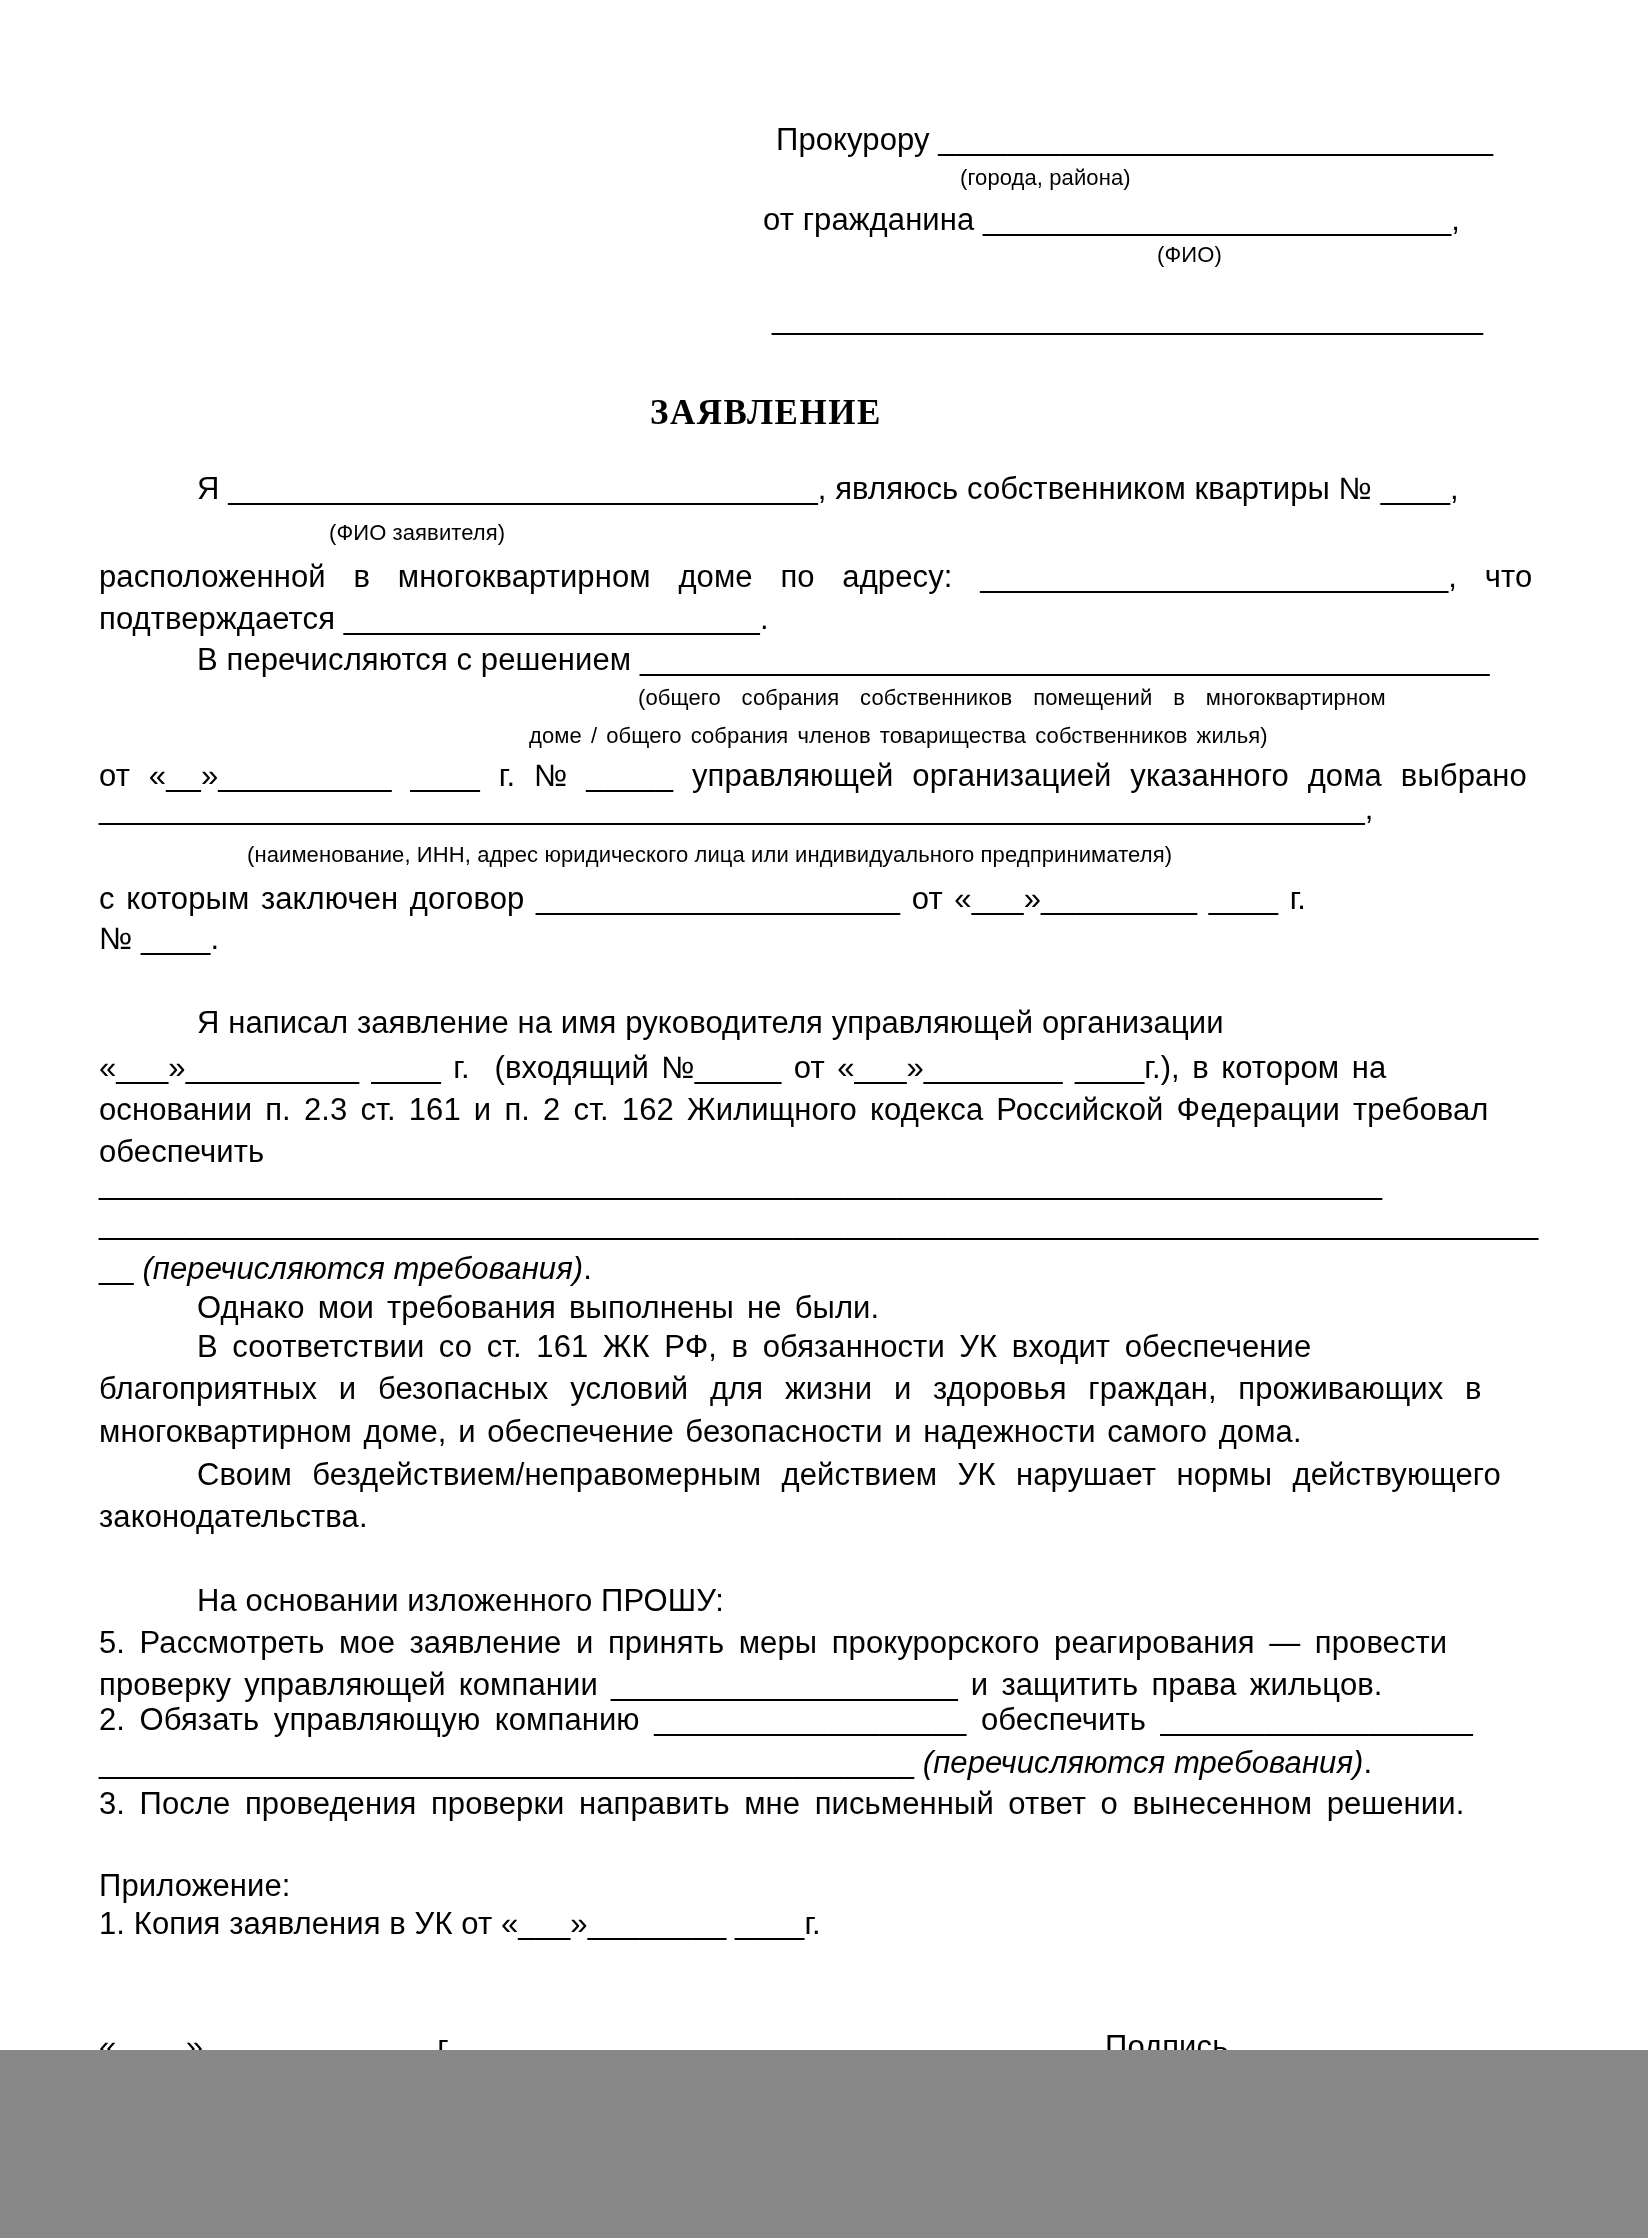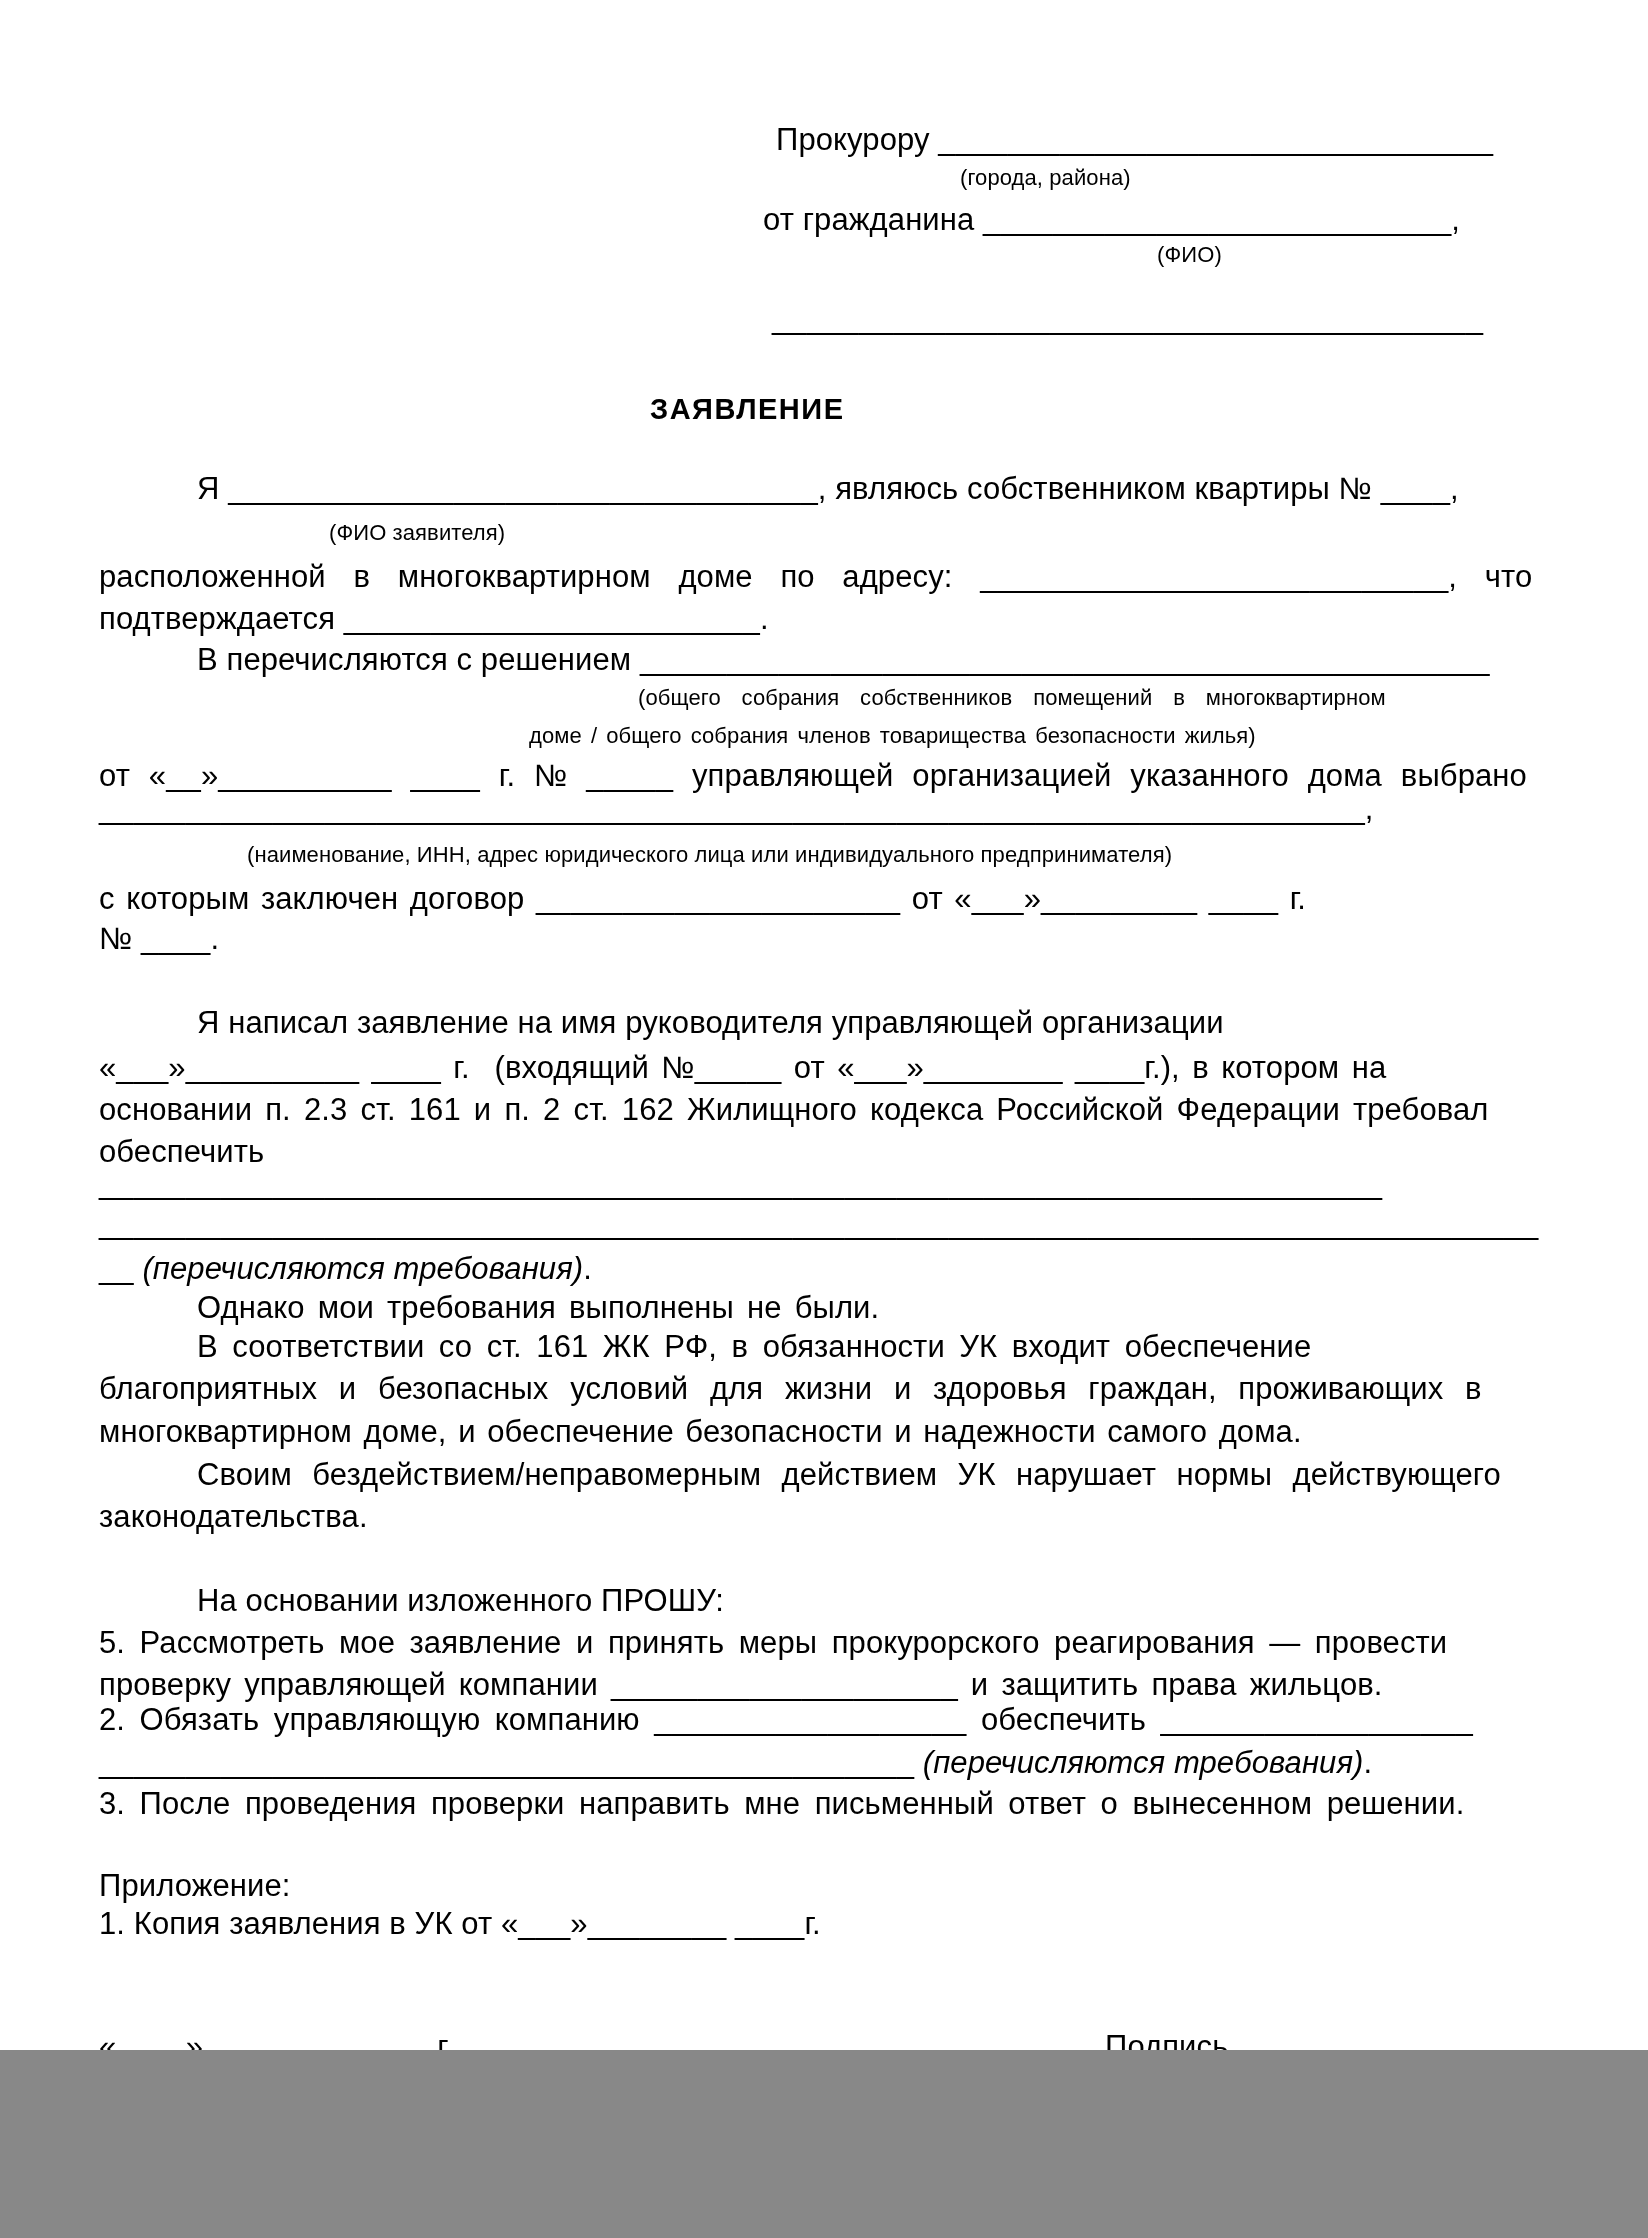--- a/index.html
+++ b/index.html
@@ -14,23 +14,24 @@
     overflow: hidden;
   }
   .ln {
     position: absolute;
     white-space: pre;
     line-height: 1.18;
     letter-spacing: 0.1px;
   }
   .small { font-size: 22px; }
   .title {
-    font-size: 29px;
+    font-size: 35px;
     font-weight: bold;
     letter-spacing: 1.5px;
+    font-family: Liberation Serif, serif;
   }
   .it { font-style: italic; }
 </style>
 </head>
 <body>
 
 <div class="page">
 
   <div class="ln" style="top:122px; left:776px">Прокурору ________________________________</div>
   <div class="ln small" style="top:165px; left:960px">(города, района)</div>
@@ -40,21 +41,21 @@
 
   <div class="ln title" style="top:392px; left:650px">ЗАЯВЛЕНИЕ</div>
 
   <div class="ln" style="top:471px; left:197px">Я __________________________________, являюсь собственником квартиры № ____,</div>
   <div class="ln small" style="top:520px; left:329px">(ФИО заявителя)</div>
   <div class="ln" style="top:559px; left:99px; word-spacing:19px">расположенной в многоквартирном доме по адресу: ___________________________, что</div>
   <div class="ln" style="top:601px; left:99px">подтверждается ________________________.</div>
 
   <div class="ln" style="top:642px; left:197px">В перечисляются с решением _________________________________________________</div>
   <div class="ln small" style="top:685px; left:638px; word-spacing:14.6px">(общего собрания собственников помещений в многоквартирном</div>
-  <div class="ln small" style="top:723px; left:529px; word-spacing:2.9px">доме / общего собрания членов товарищества безопасности жилья)</div>
+  <div class="ln small" style="top:723px; left:529px; word-spacing:2.9px">доме / общего собрания членов товарищества собственников жилья)</div>
   <div class="ln" style="top:758px; left:99px; word-spacing:10.2px">от «__»__________ ____ г. № _____ управляющей организацией указанного дома выбрано</div>
   <div class="ln" style="top:791px; left:99px">_________________________________________________________________________,</div>
   <div class="ln small" style="top:842px; left:247px">(наименование, ИНН, адрес юридического лица или индивидуального предпринимателя)</div>
   <div class="ln" style="top:881px; left:99px; word-spacing:2.9px">с которым заключен договор _____________________ от «___»_________ ____ г.</div>
   <div class="ln" style="top:921px; left:99px">№ ____.</div>
 
   <div class="ln" style="top:1005px; left:197px">Я написал заявление на имя руководителя управляющей организации</div>
   <div class="ln" style="top:1050px; left:99px; word-spacing:3.7px">«___»__________ ____ г.  (входящий №_____ от «___»________ ____г.), в котором на</div>
   <div class="ln" style="top:1092px; left:99px; word-spacing:4.4px">основании п. 2.3 ст. 161 и п. 2 ст. 162 Жилищного кодекса Российской Федерации требовал</div>
   <div class="ln" style="top:1134px; left:99px">обеспечить</div>

